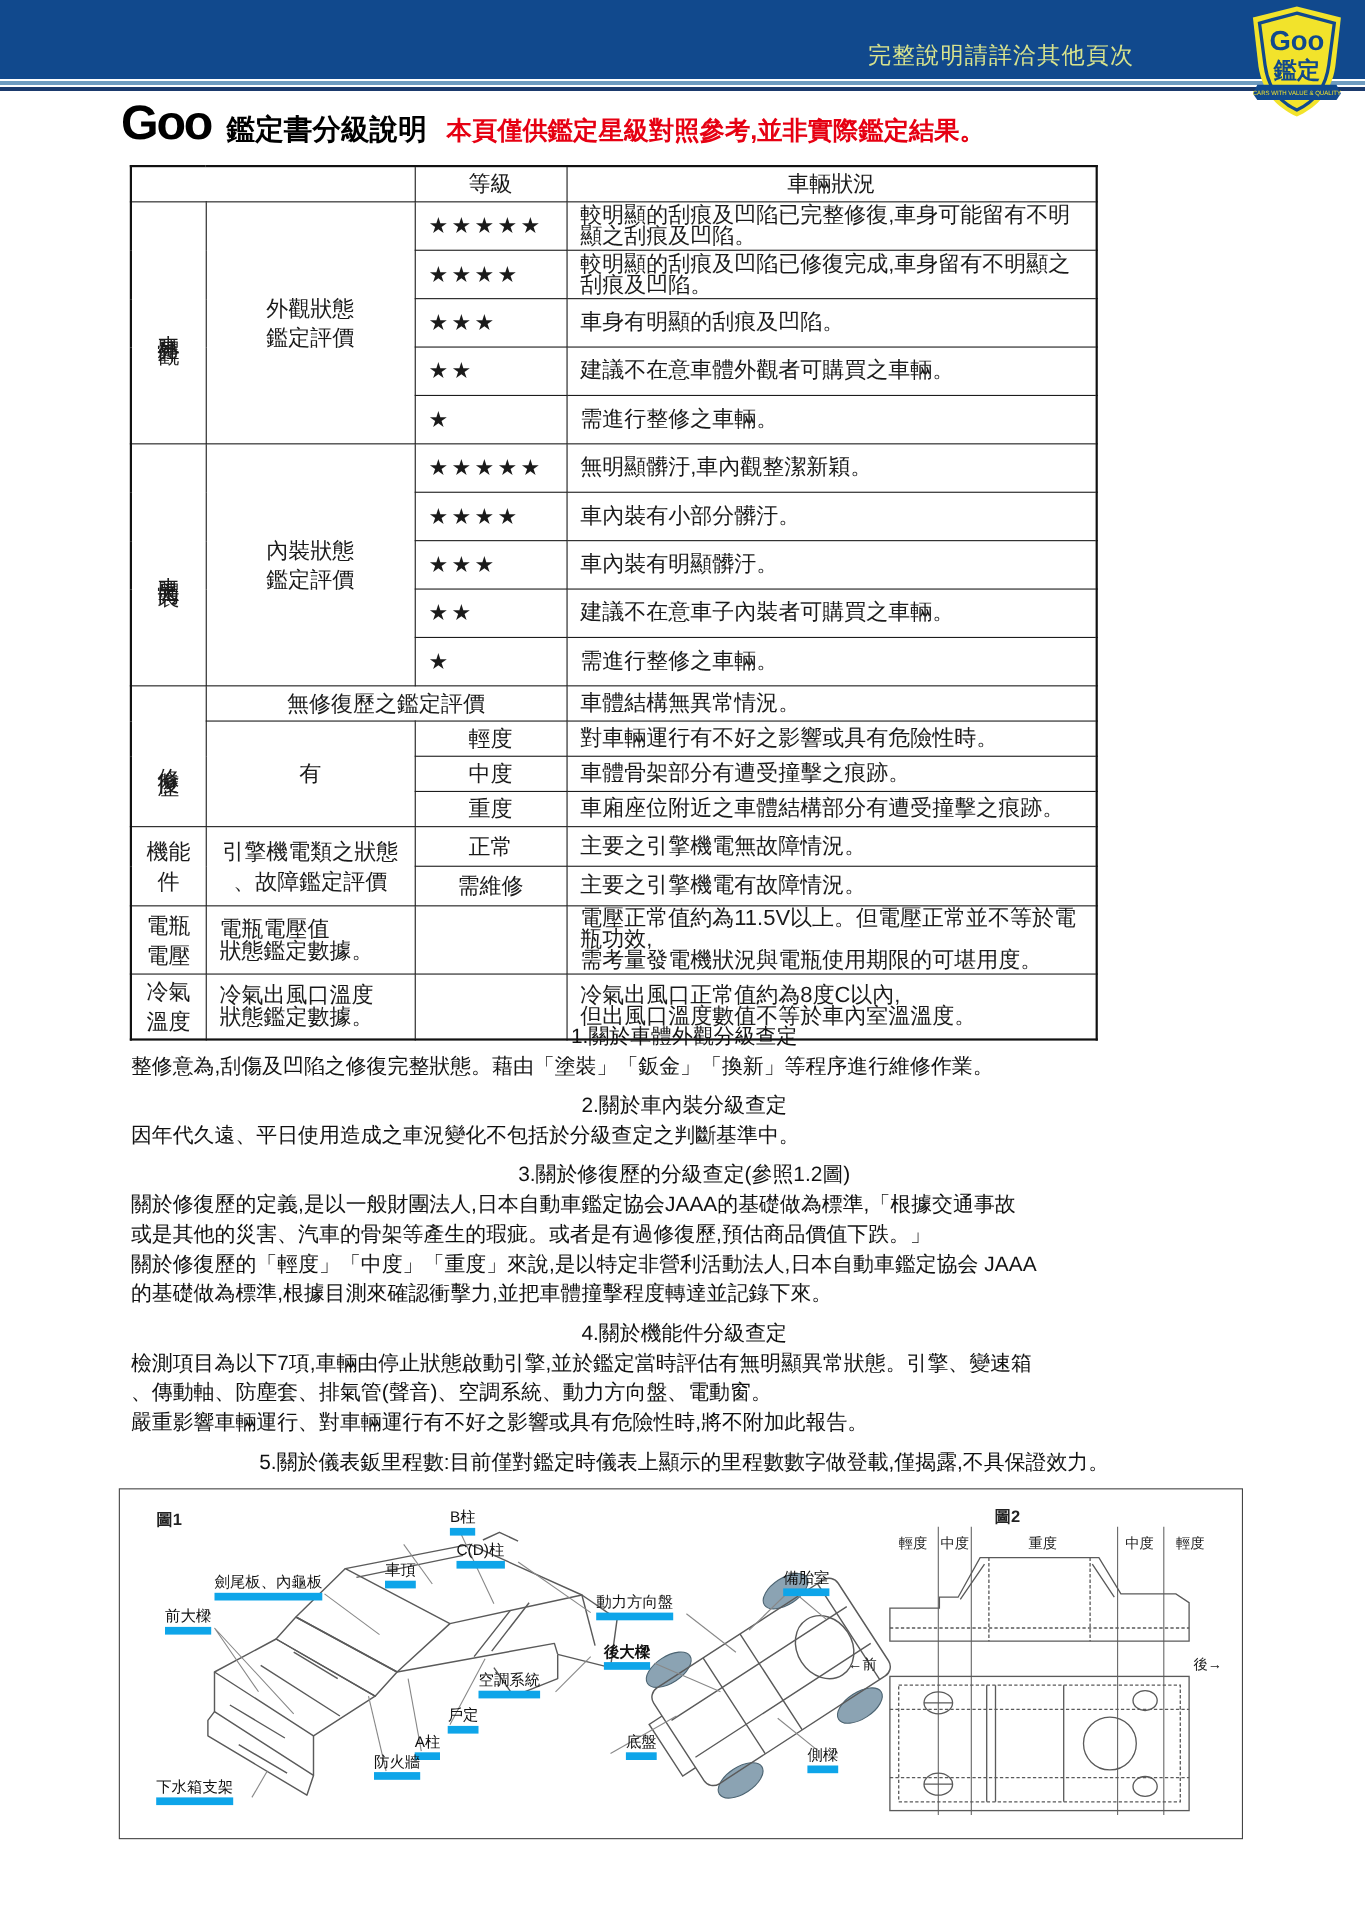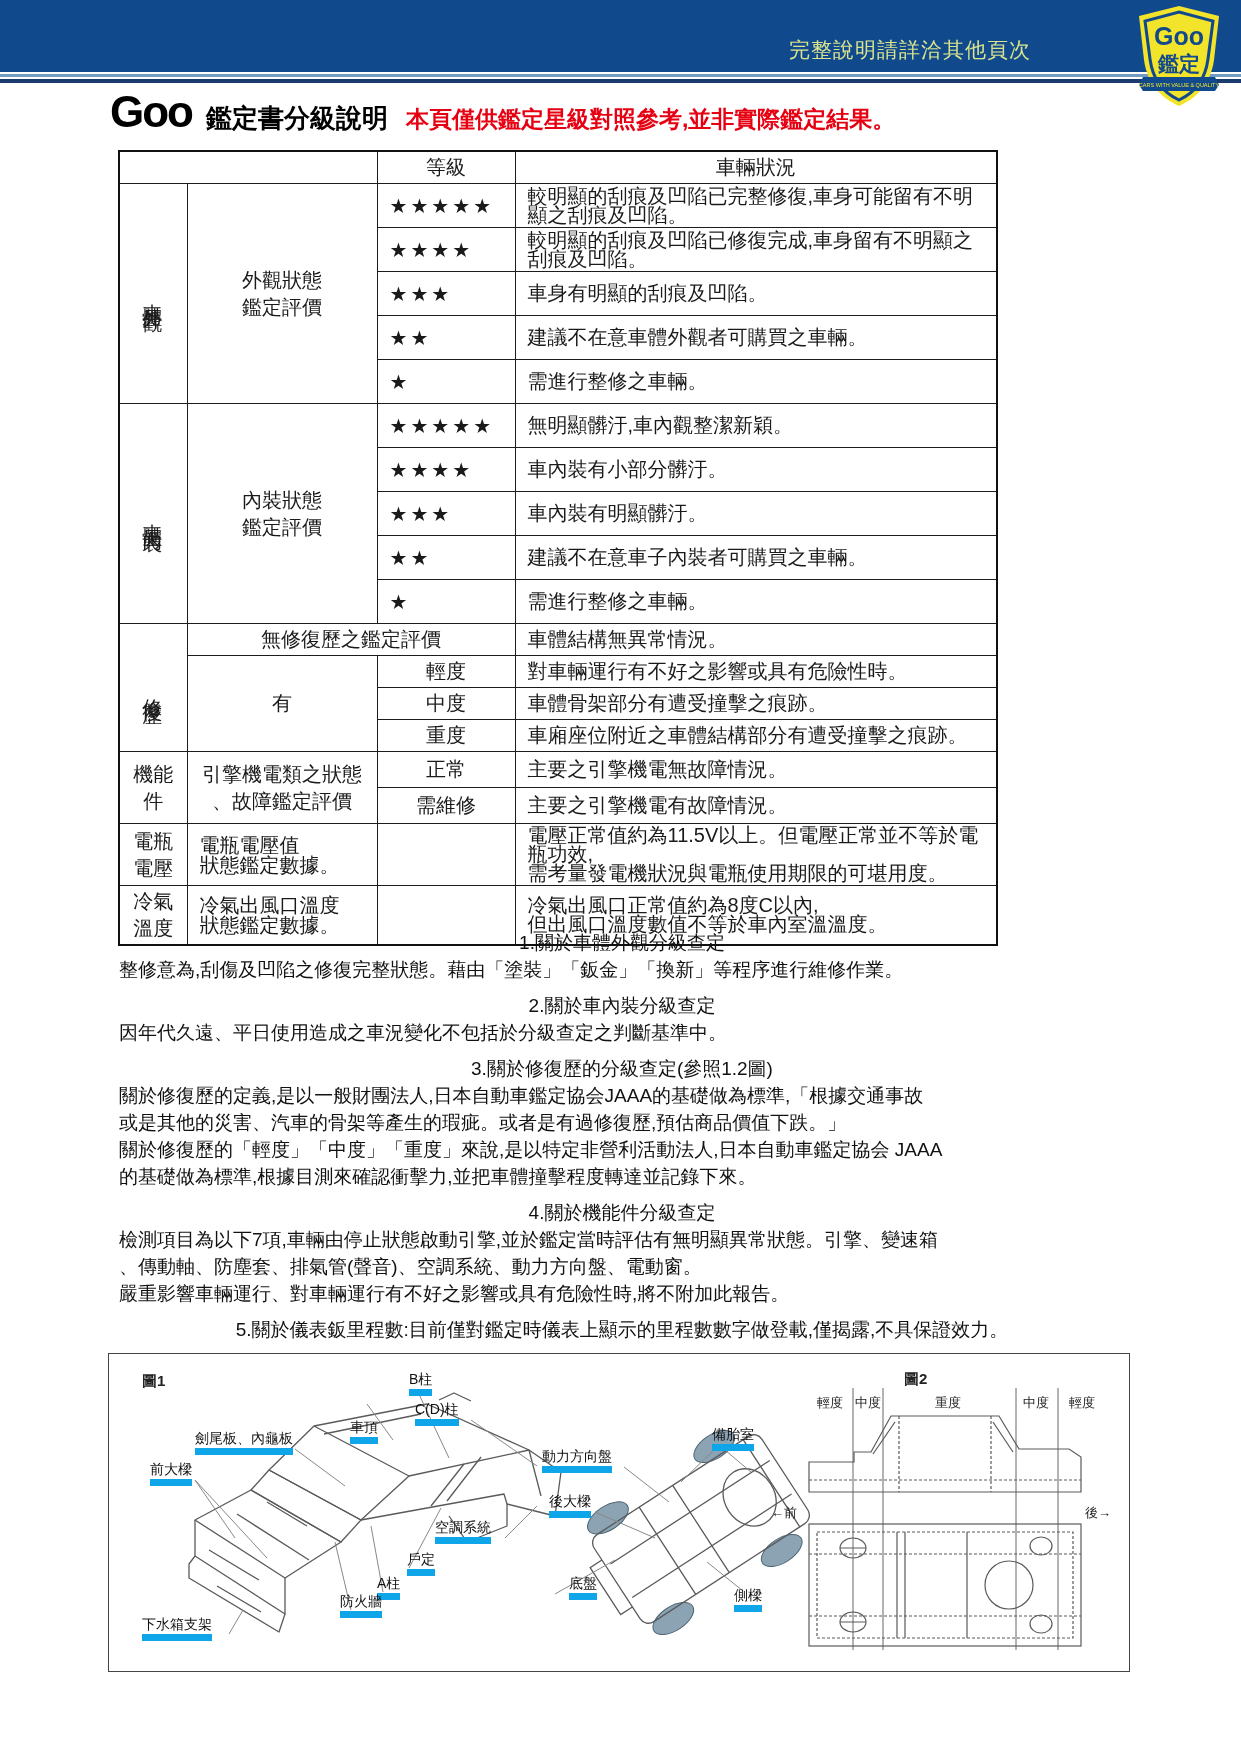--- a/index.html
+++ b/index.html
@@ -322,21 +322,21 @@
     <div class="lbl" style="left:86px; top:77px;">劍尾板、內龜板</div>
     <div class="lbl" style="left:41px; top:108px;">前大樑</div>
     <div class="lbl" style="left:326px; top:166px;">空調系統</div>
     <div class="lbl" style="left:298px; top:198px;">戶定</div>
     <div class="lbl" style="left:268px; top:222px;">A柱</div>
     <div class="lbl" style="left:231px; top:240px;">防火牆</div>
     <div class="lbl" style="left:33px; top:263px;">下水箱支架</div>
 
     <div class="lbl" style="left:603px; top:73px;">備胎室</div>
     <div class="lbl" style="left:433px; top:95px;">動力方向盤</div>
-    <div class="lbl" style="left:440px; top:140px;">後大樑</div>
+    <div class="lbl" style="left:440px; top:140px;font-weight:bold;">後大樑</div>
     <div class="lbl" style="left:412px; top:222px;margin-left:48px;">底盤</div>
     <div class="lbl" style="left:625px; top:234px;">側樑</div>
 
     <div class="zone" style="left:708px;">輕度</div>
     <div class="zone" style="left:746px;">中度</div>
     <div class="zone" style="left:826px;">重度</div>
     <div class="zone" style="left:914px;">中度</div>
     <div class="zone" style="left:960px;">輕度</div>
 
     <div class="dirlbl" style="left:662px; top:150px;">←前</div>

